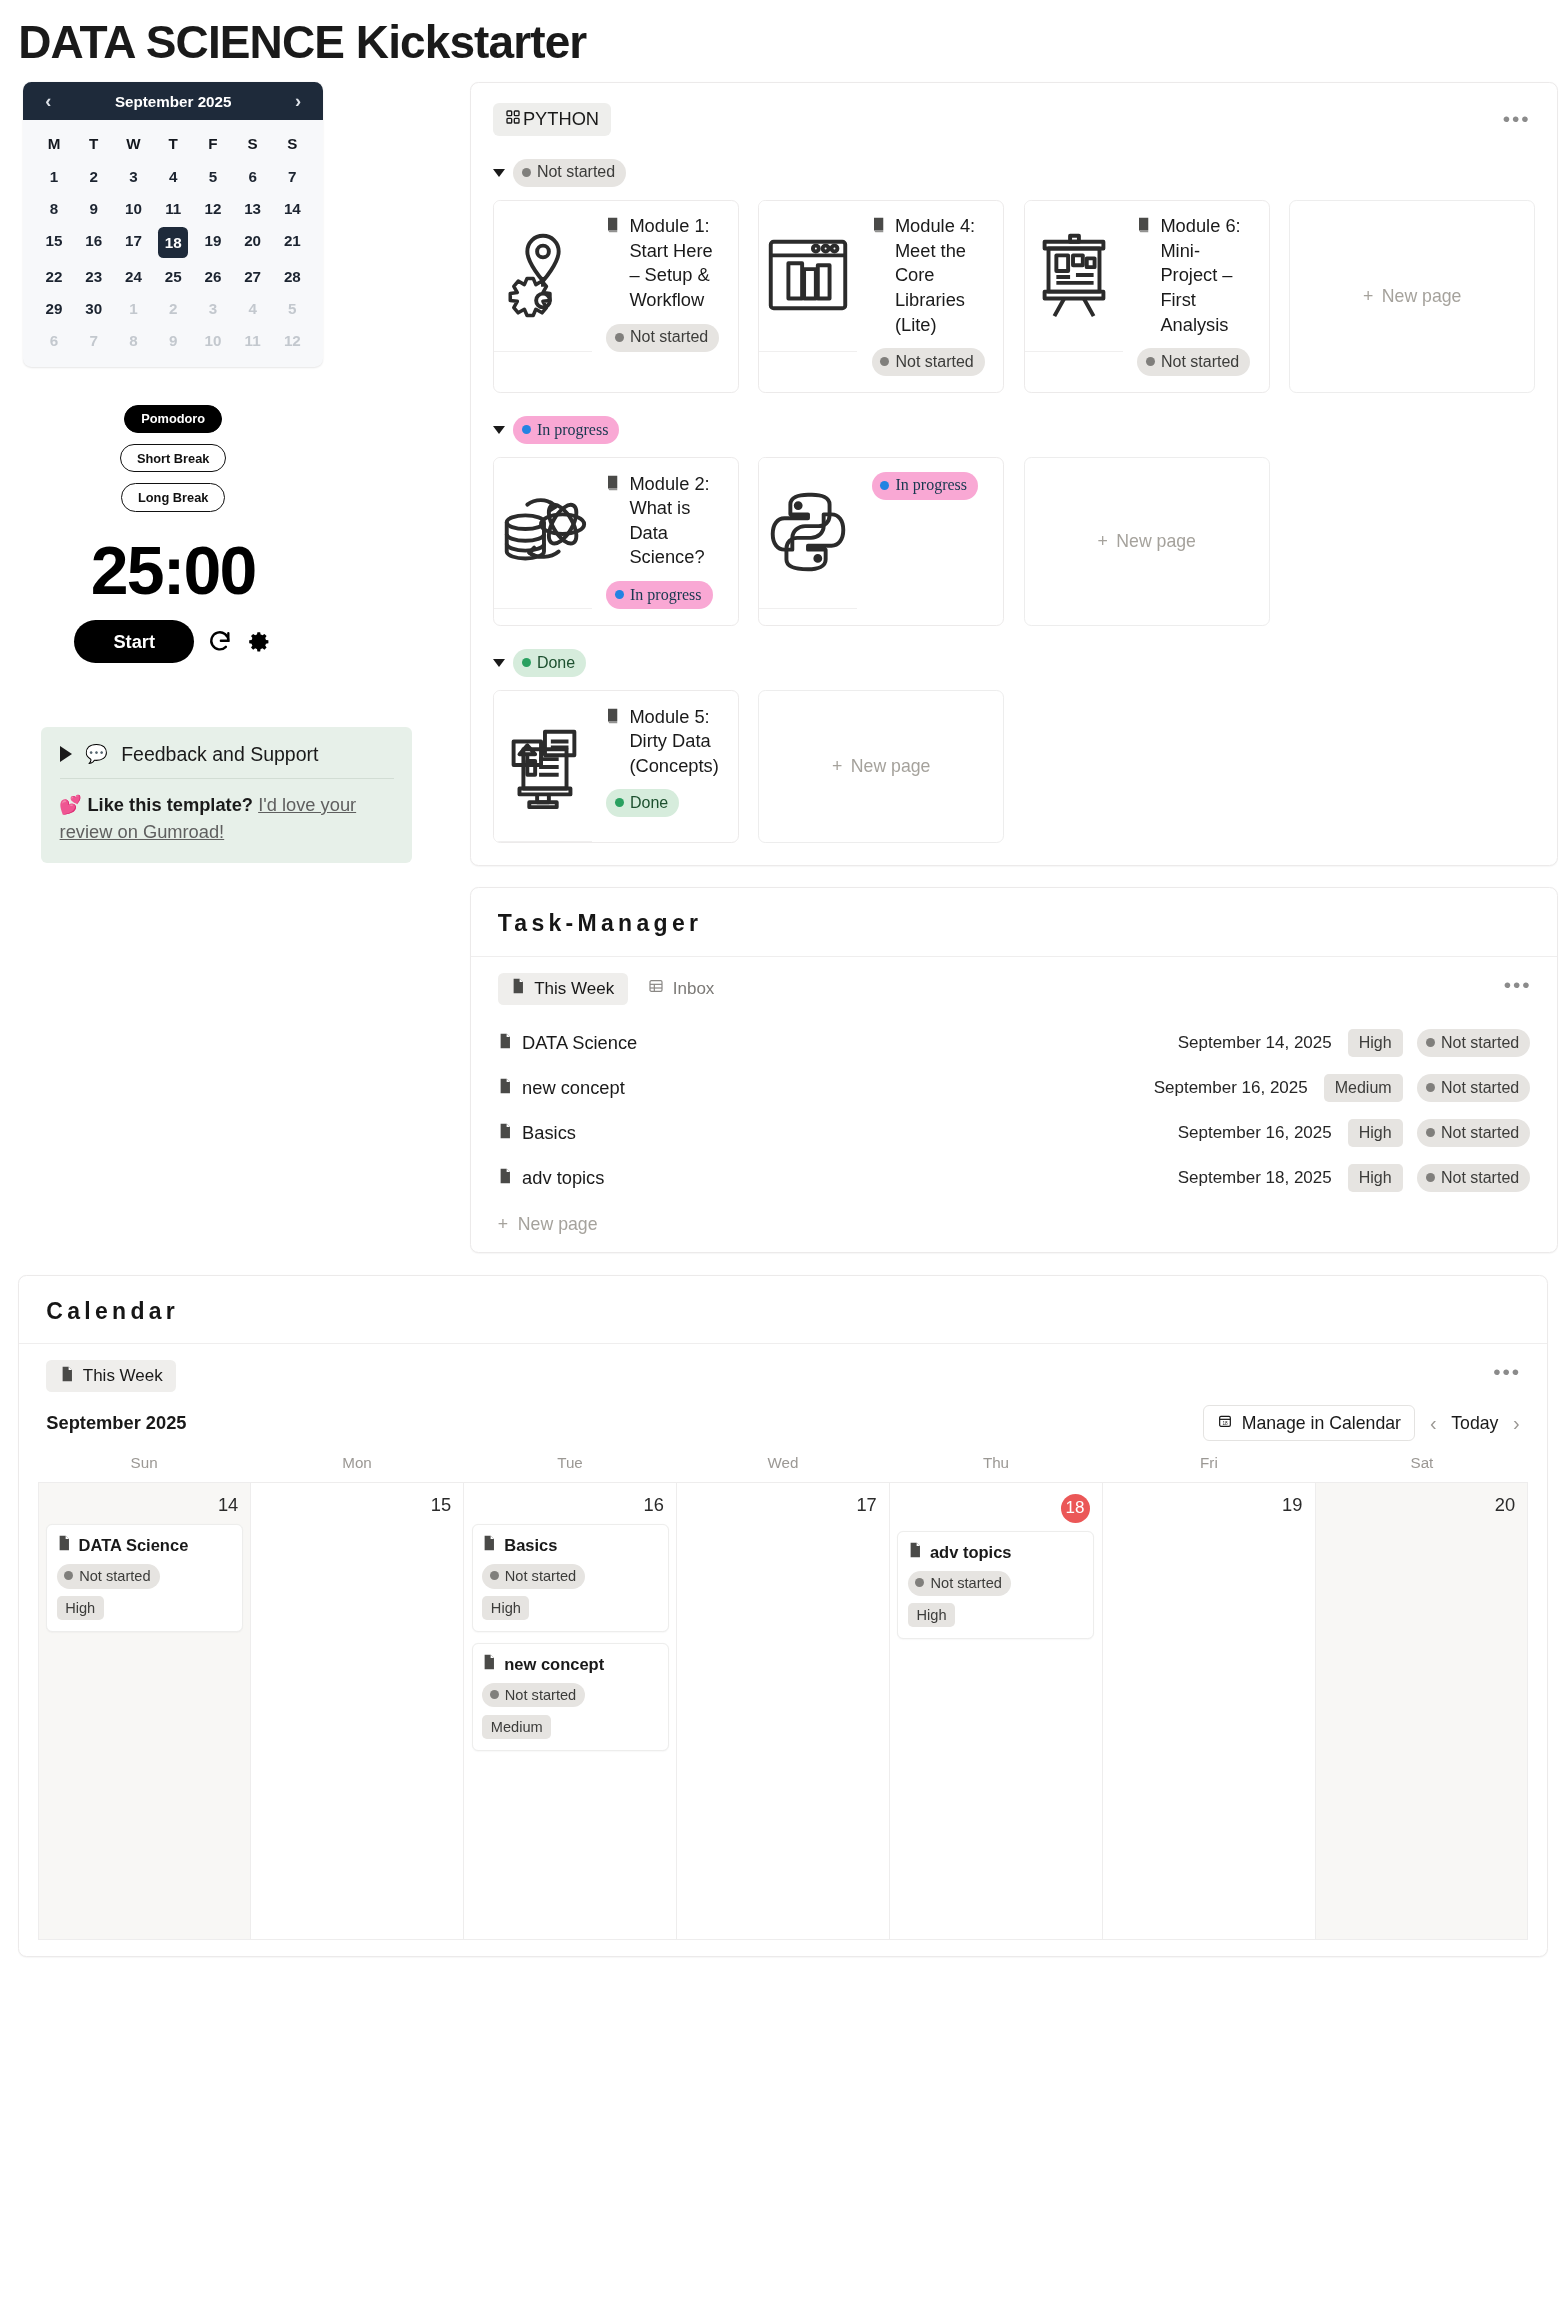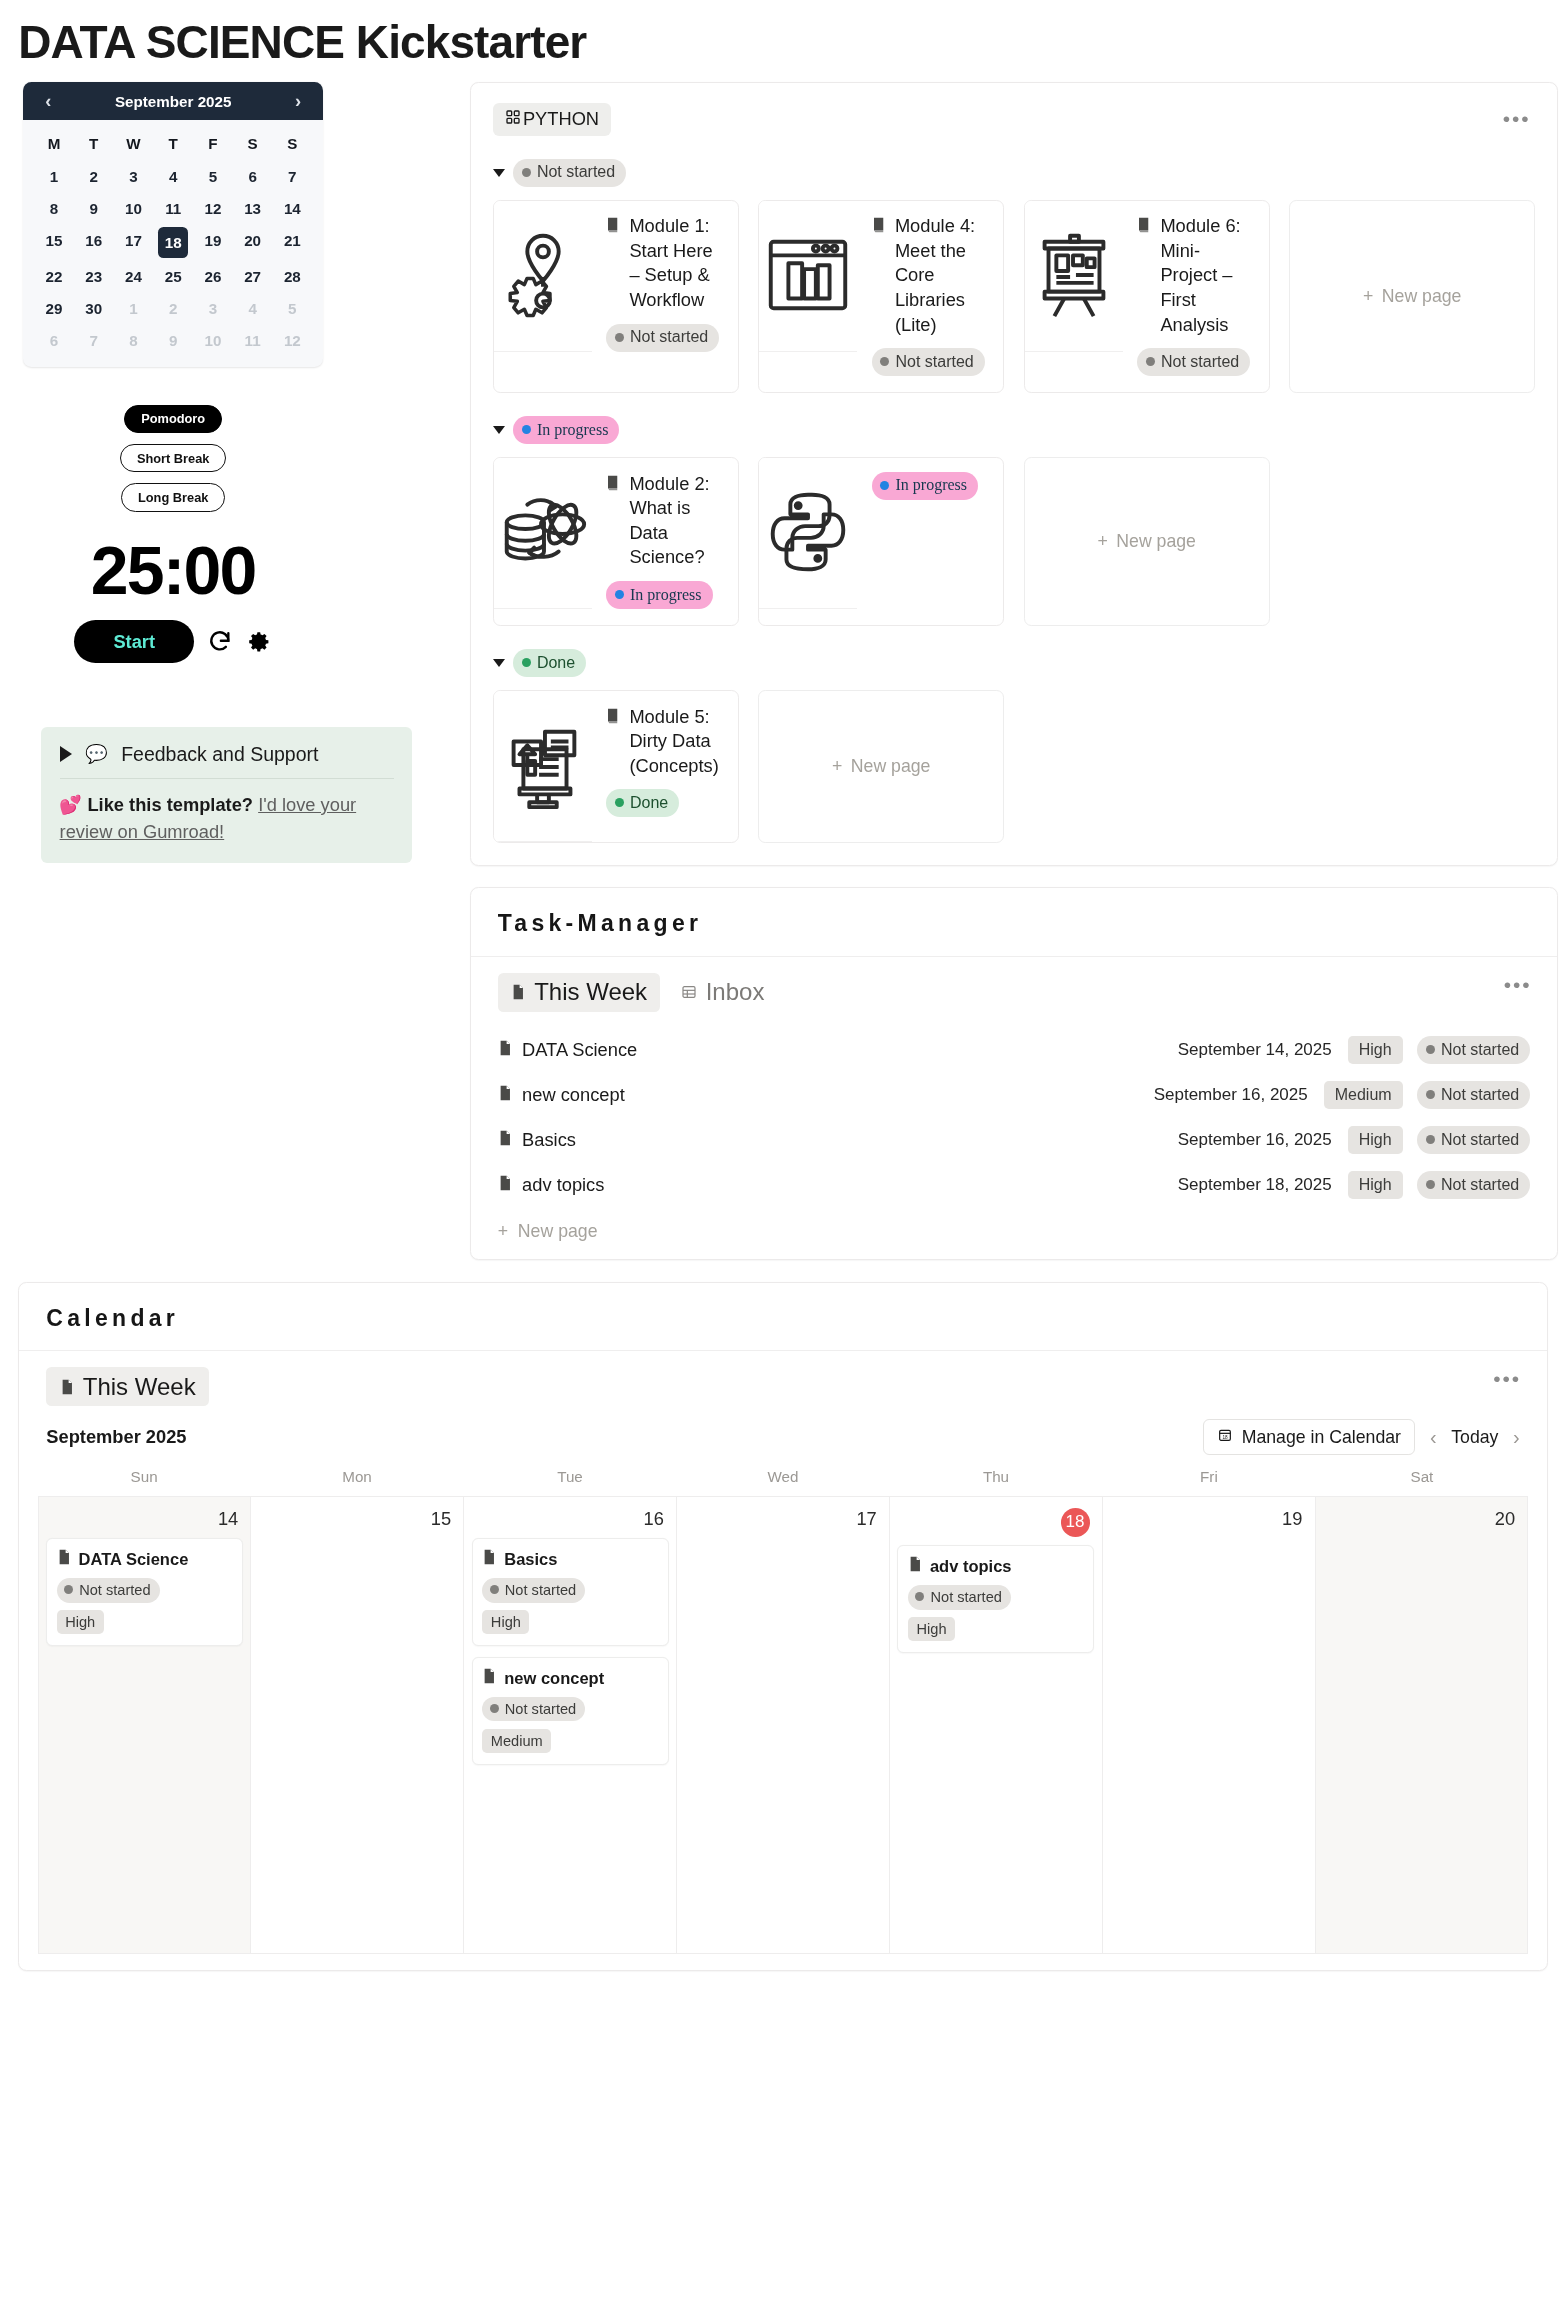--- a/index.html
+++ b/index.html
@@ -116,21 +116,21 @@
     font-size: 68px;
     font-weight: 700;
     letter-spacing: -1.8px;
     line-height: 1;
     margin: 13.4px 0 16px 0;
     color: #000000;
   }
   .pom-controls { display: flex; align-items: center; gap: 13.4px; }
   .pom-start {
     background: #000000;
-    color: #5eead4;
+    color: #ffffff;
     border: none;
     border-radius: 609px;
     font-size: 18.3px;
     font-weight: 700;
     padding: 10.4px 39px;
     cursor: pointer;
     font-family: inherit;
   }
   .pom-icon { width: 25.6px; height: 25.6px; cursor: pointer; }
 
@@ -283,21 +283,21 @@
     display: flex;
     align-items: center;
     gap: 7.3px;
     padding: 16px 27px 6.1px 27px;
     position: relative;
   }
   .tm-tab {
     display: inline-flex;
     align-items: center;
     gap: 8.5px;
-    font-size: 24px;
+    font-size: 17px;
     padding: 5.5px 13.4px;
     border-radius: 5.5px;
     color: #7c7a77;
     cursor: pointer;
   }
   .tm-tab.active { background: #efeeec; color: #191919; }
   .tm-dots { position: absolute; right: 21px; top: 17px; }
   .tm-rows { padding: 9.8px 27px 0 27px; }
   .tm-row {
     display: flex;

